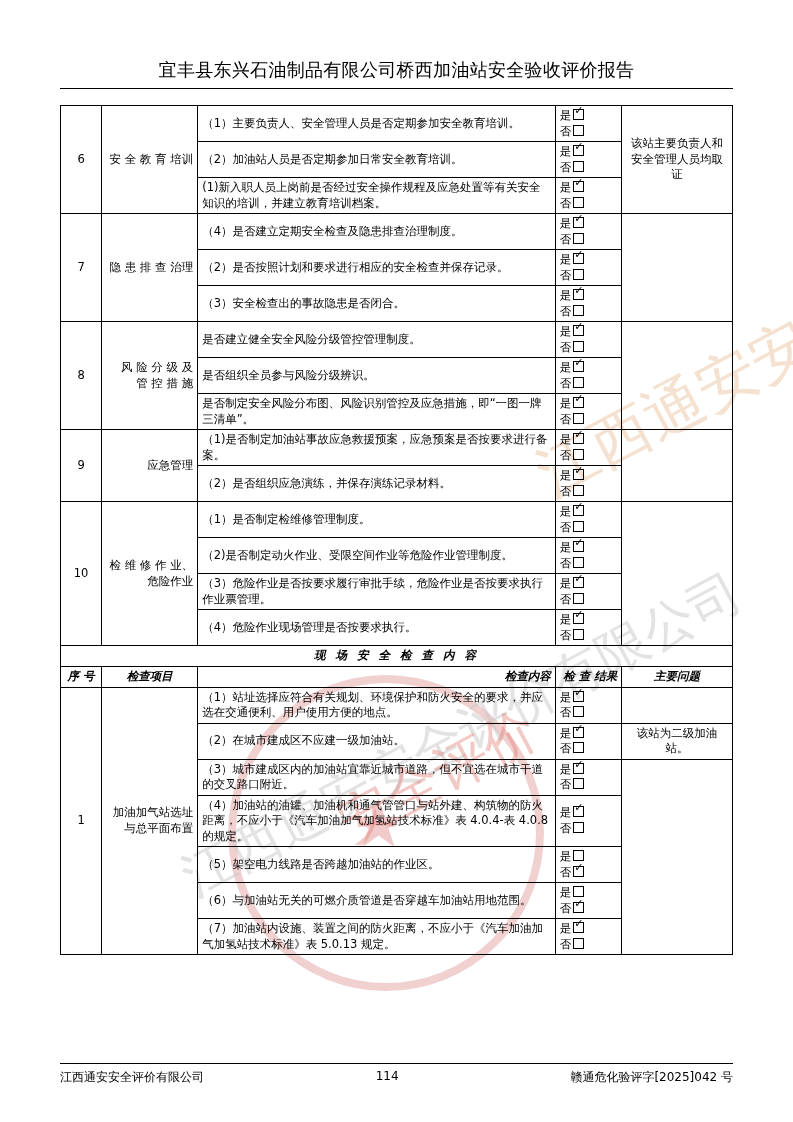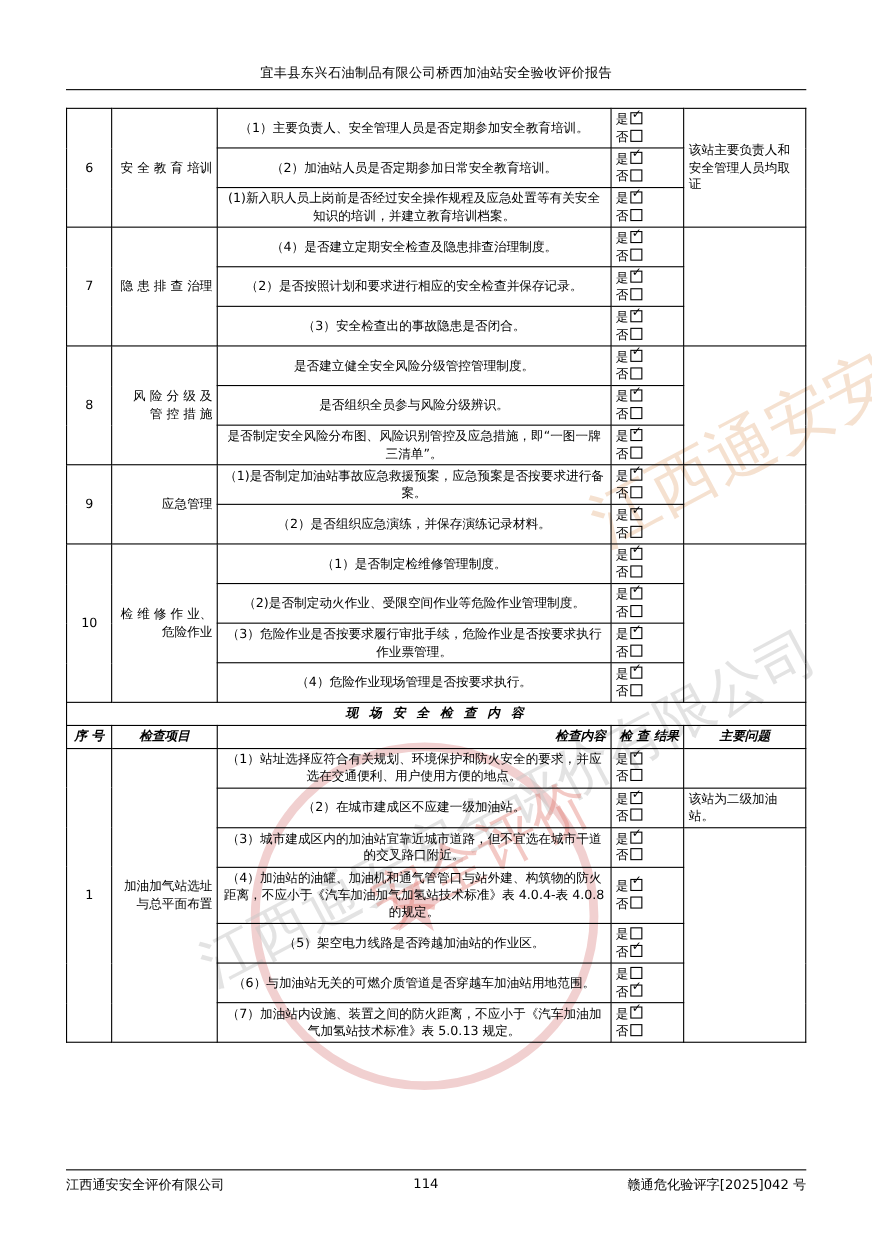--- a/index.html
+++ b/index.html
@@ -65,21 +65,21 @@
     transform: rotate(-28deg);
     white-space: nowrap;
   }
 
   .content {
     position: relative;
     z-index: 2;
   }
   .doc-header {
     text-align: center;
-    font-size: 12px;
+    font-size: 18px;
     color: #000;
     padding-top: 58px;
     letter-spacing: 0.3px;
   }
   .header-rule {
     width: 673px;
     margin: 6px auto 0 auto;
     border-bottom: 1px solid #000;
   }
   table.main {
@@ -100,32 +100,33 @@
     text-align: center;
     width: 30px;
   }
   td.item {
     width: 82px;
     text-align: right;
     line-height: 1.6;
   }
   td.desc {
     width: 330px;
-    text-align: center;
+    text-align: left;
   }
   td.result {
     width: 54px;
     text-align: left;
     white-space: nowrap;
     padding-left: 6px;
     font-size: 11px;
     line-height: 1.25;
   }
   td.issue {
     width: 96px;
+    text-align: center;
     font-size: 11.5px;
     line-height: 1.5;
   }
   .box {
     display: inline-block;
     width: 9px;
     height: 9px;
     border: 1px solid #000;
     position: relative;
     vertical-align: -1px;

